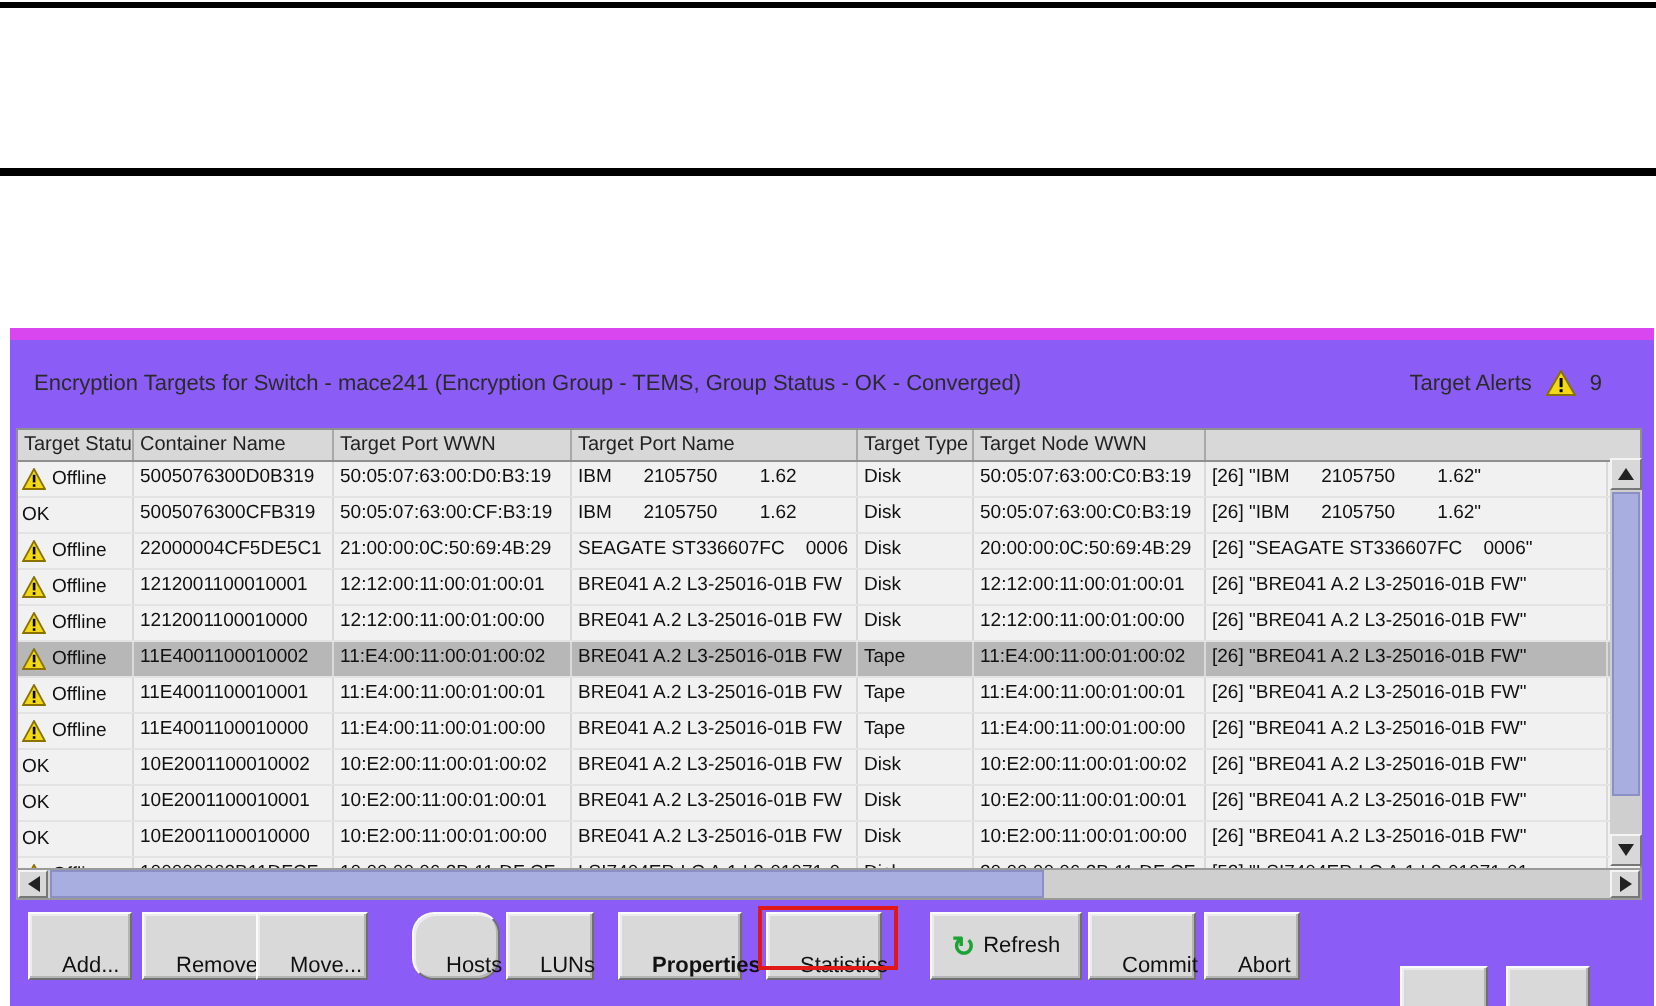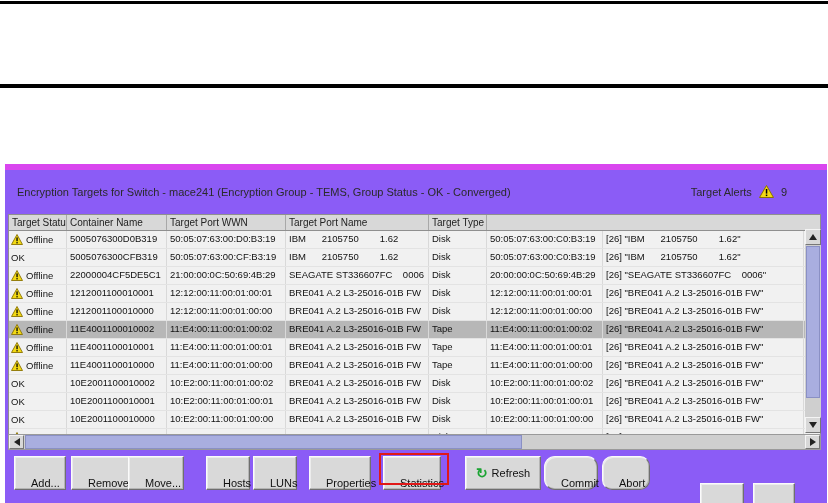--- a/index.html
+++ b/index.html
@@ -6,21 +6,21 @@
   body{width:828px;height:503px;position:relative;overflow:hidden;
        font-family:"Liberation Sans",sans-serif;color:#1a1a1a;}
   .rule{position:absolute;left:0;width:828px;background:#000;}
   .rule-top{top:1px;height:3px;}
   .rule-mid{top:84px;height:4px;}
 
   .dialog{position:absolute;left:5px;top:164px;width:822px;height:339px;
           background:#8b5cf6;border-top:6px solid #d946ef;}
 
   .dialog-title{position:absolute;left:12px;top:16px;font-size:11px;color:#2a2a2a;}
-  .alerts{position:absolute;right:40px;top:15px;display:flex;align-items:center;gap:7px;
+  .alerts{position:absolute;right:26px;top:15px;display:flex;align-items:center;gap:7px;
           font-size:11px;color:#2a2a2a;cursor:default;justify-content:space-between;}
   .alerts .cnt{font-size:11px;}
 
   
   .tbl{position:absolute;left:3px;top:44px;width:813px;
        border:1px solid #8f8f8f;box-sizing:border-box;background:#f1f1f1;}
   .thead{display:grid;grid-template-columns:58px 100px 119px 143px 58px 116px 201px 16px;
          height:15px;background:#d8d8d8;border-bottom:1px solid #8f8f8f;}
   .th{font-size:10px;line-height:15px;padding-left:3px;white-space:nowrap;overflow:hidden;
       border-right:1px solid #a8a8a8;color:#222;}
@@ -49,27 +49,27 @@
   
   .btn{position:absolute;height:22px;background:#d9d9d9;font-family:"Liberation Sans",sans-serif;
        font-size:11px;color:#111;text-align:center;line-height:20px;
        border:1px solid;border-color:#fbfbfb #6f6f6f #6f6f6f #fbfbfb;
        box-shadow:inset -1px -1px 0 #b5b5b5,inset 1px 1px 0 #ececec;
        box-sizing:border-box;padding:16px;cursor:default;white-space:nowrap;}
   .row1{top:286px;}
   .btn-add{left:9px;width:52px;}
   .btn-remove{left:66px;width:68px;}
   .btn-move{left:123px;width:56px;}
-  .btn-hosts{left:201px;width:44px;}
+  .btn-hosts{left:201px;width:44px;border-radius:11px;}
   .btn-luns{left:248px;width:44px;}
-  .btn-properties{left:304px;width:62px;}
+  .btn-properties{left:304px;width:62px;font-weight:bold;}
   .btn-statistics{left:378px;width:58px;}
   .btn-refresh{left:460px;width:76px;display:flex;align-items:center;justify-content:center;gap:4px;}
-  .btn-commit{left:539px;width:54px;border-radius:11px;}
-  .btn-abort{left:597px;width:48px;border-radius:10px;}
+  .btn-commit{left:539px;width:54px;}
+  .btn-abort{left:597px;width:48px;}
   .btn-close{left:695px;top:313px;width:44px;font-family:Liberation Serif, serif;}
   .btn-help{left:748px;top:313px;width:42px;}
   .red-box{position:absolute;left:374px;top:283px;width:66px;height:28px;
            border:2px solid #e01818;pointer-events:none;}
   .refresh-glyph{color:#1ca433;font-size:14px;font-weight:bold;line-height:14px;}
 </style>
 </head>
 <body>
 
 <div class="rule rule-top"></div>
@@ -89,20 +89,21 @@
     <span class="cnt">9</span>
   </div>
 
   <div class="tbl">
     <div class="thead" id="thead">
         <div class="th">Target Status</div>
         <div class="th">Container Name</div>
         <div class="th">Target Port WWN</div>
         <div class="th">Target Port Name</div>
         <div class="th">Target Type</div>
+        <div class="th">Target Node WWN</div>
         <div class="th" style="border-right: none;"></div>
       </div>
     <div class="rows" id="tbody">
         <div class="trow">
           <div class="td status"><svg width="12" height="11" viewBox="0 0 12 11">
               <path d="M6 0.5 L11.5 10.5 L0.5 10.5 Z" fill="#f2d914" stroke="#8a7200" stroke-width="0.9"></path>
               <rect x="5.4" y="3.4" width="1.3" height="3.8" fill="#000"></rect>
               <rect x="5.4" y="8.1" width="1.3" height="1.3" fill="#000"></rect>
             </svg><span>Offline</span></div>
           <div class="td">5005076300D0B319</div>

